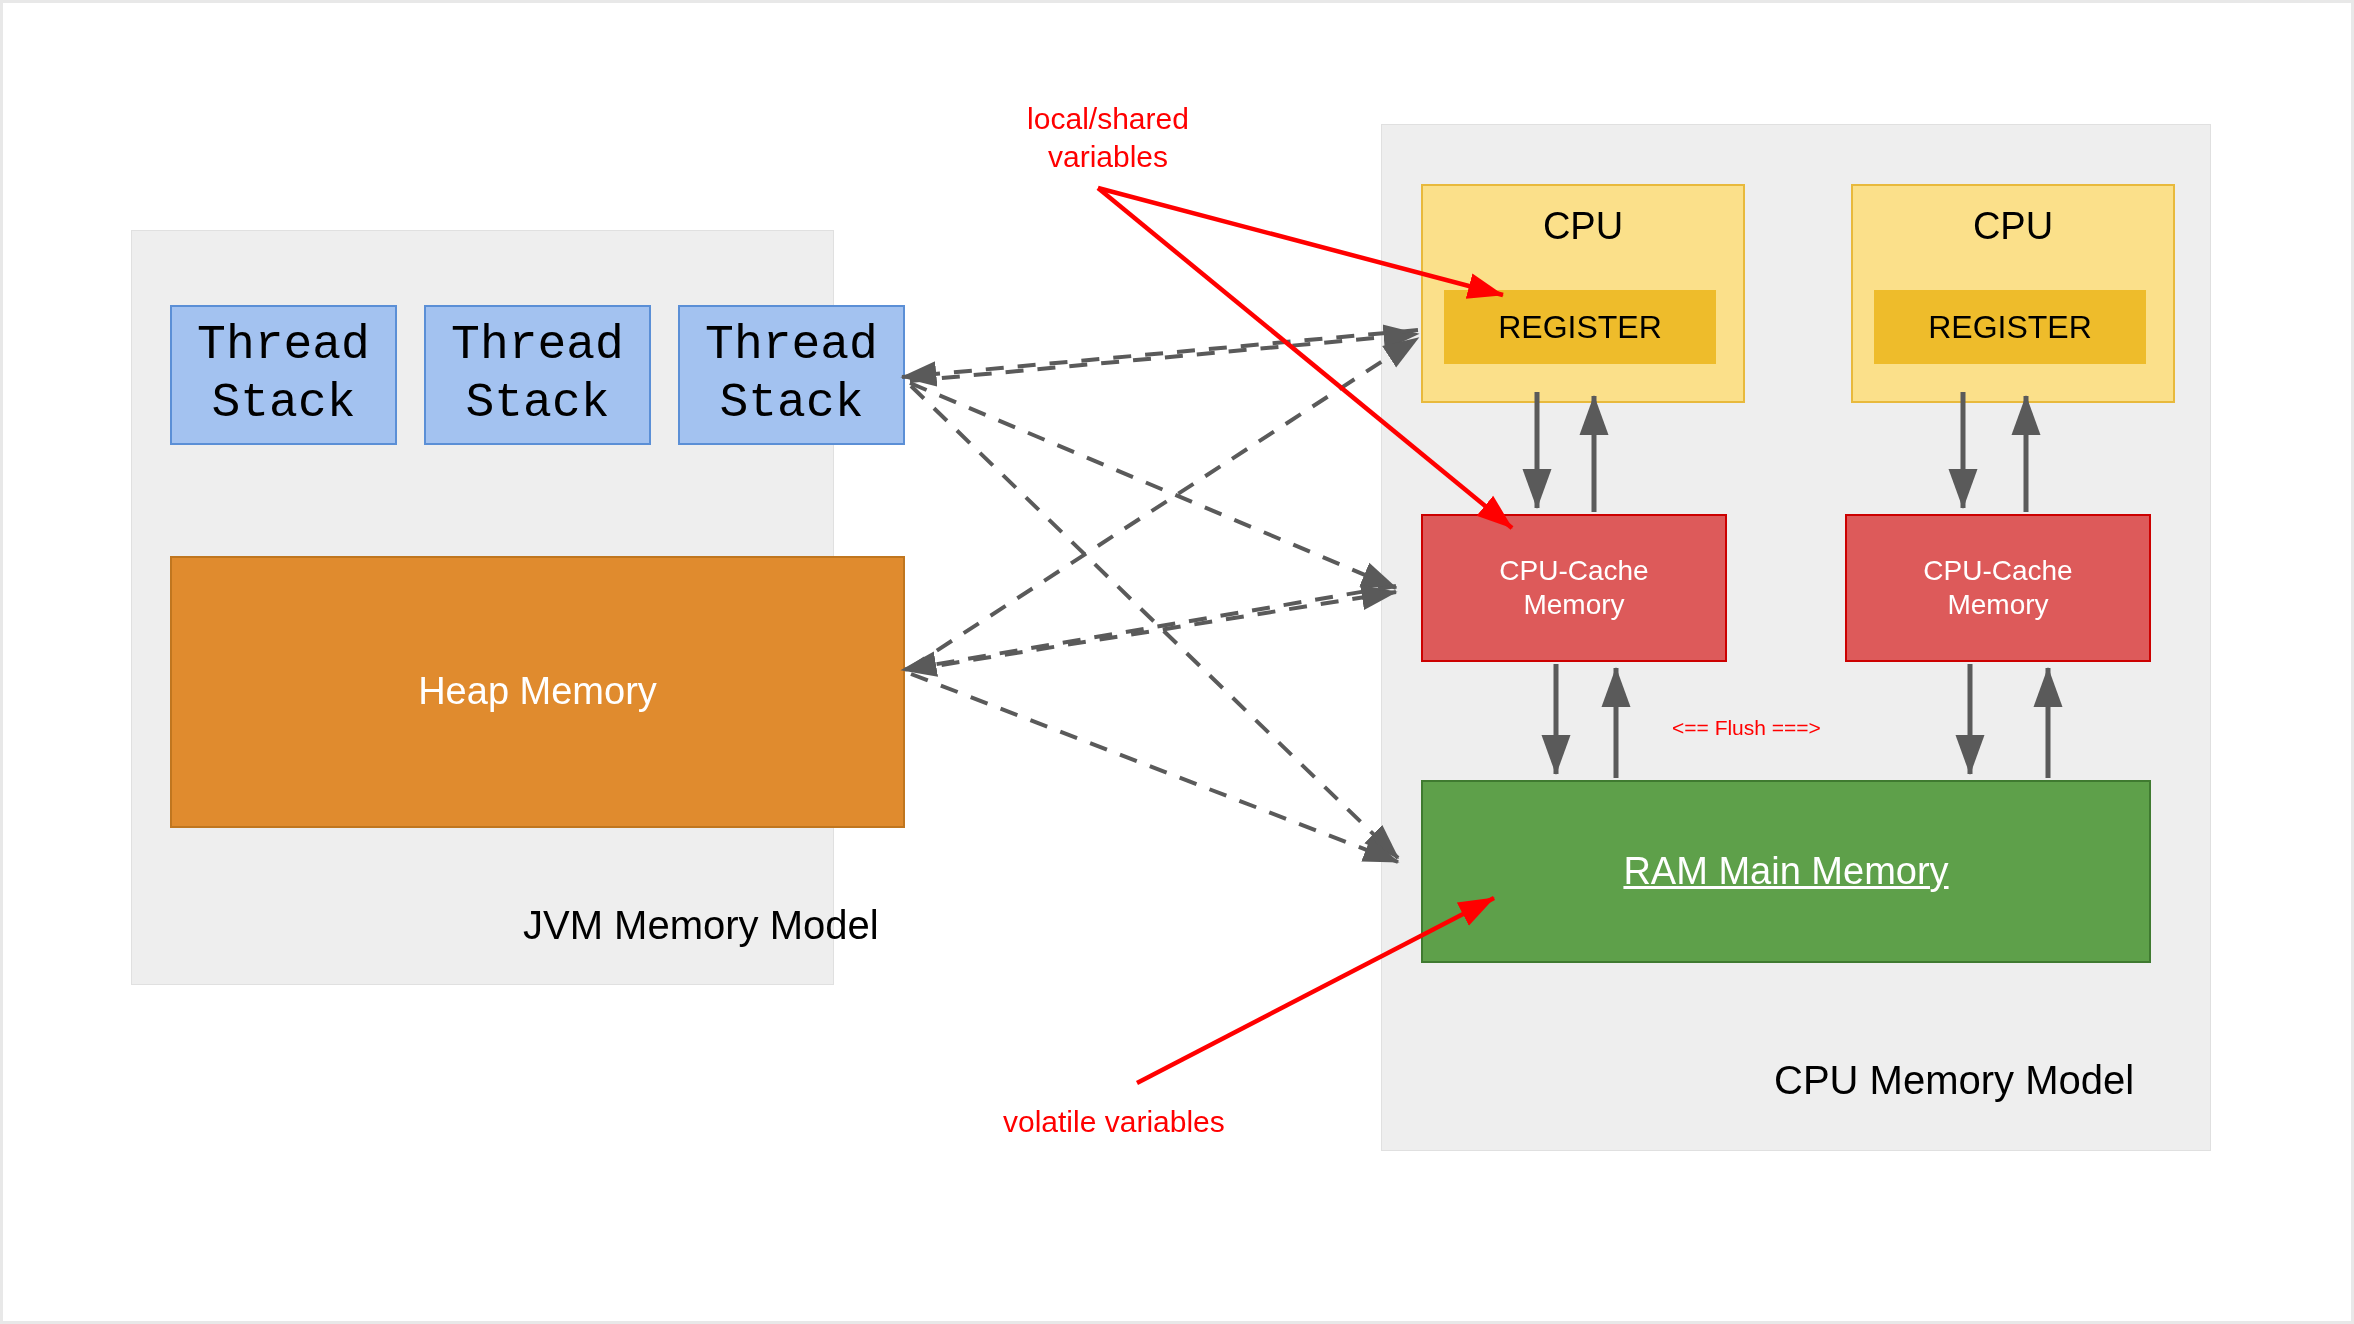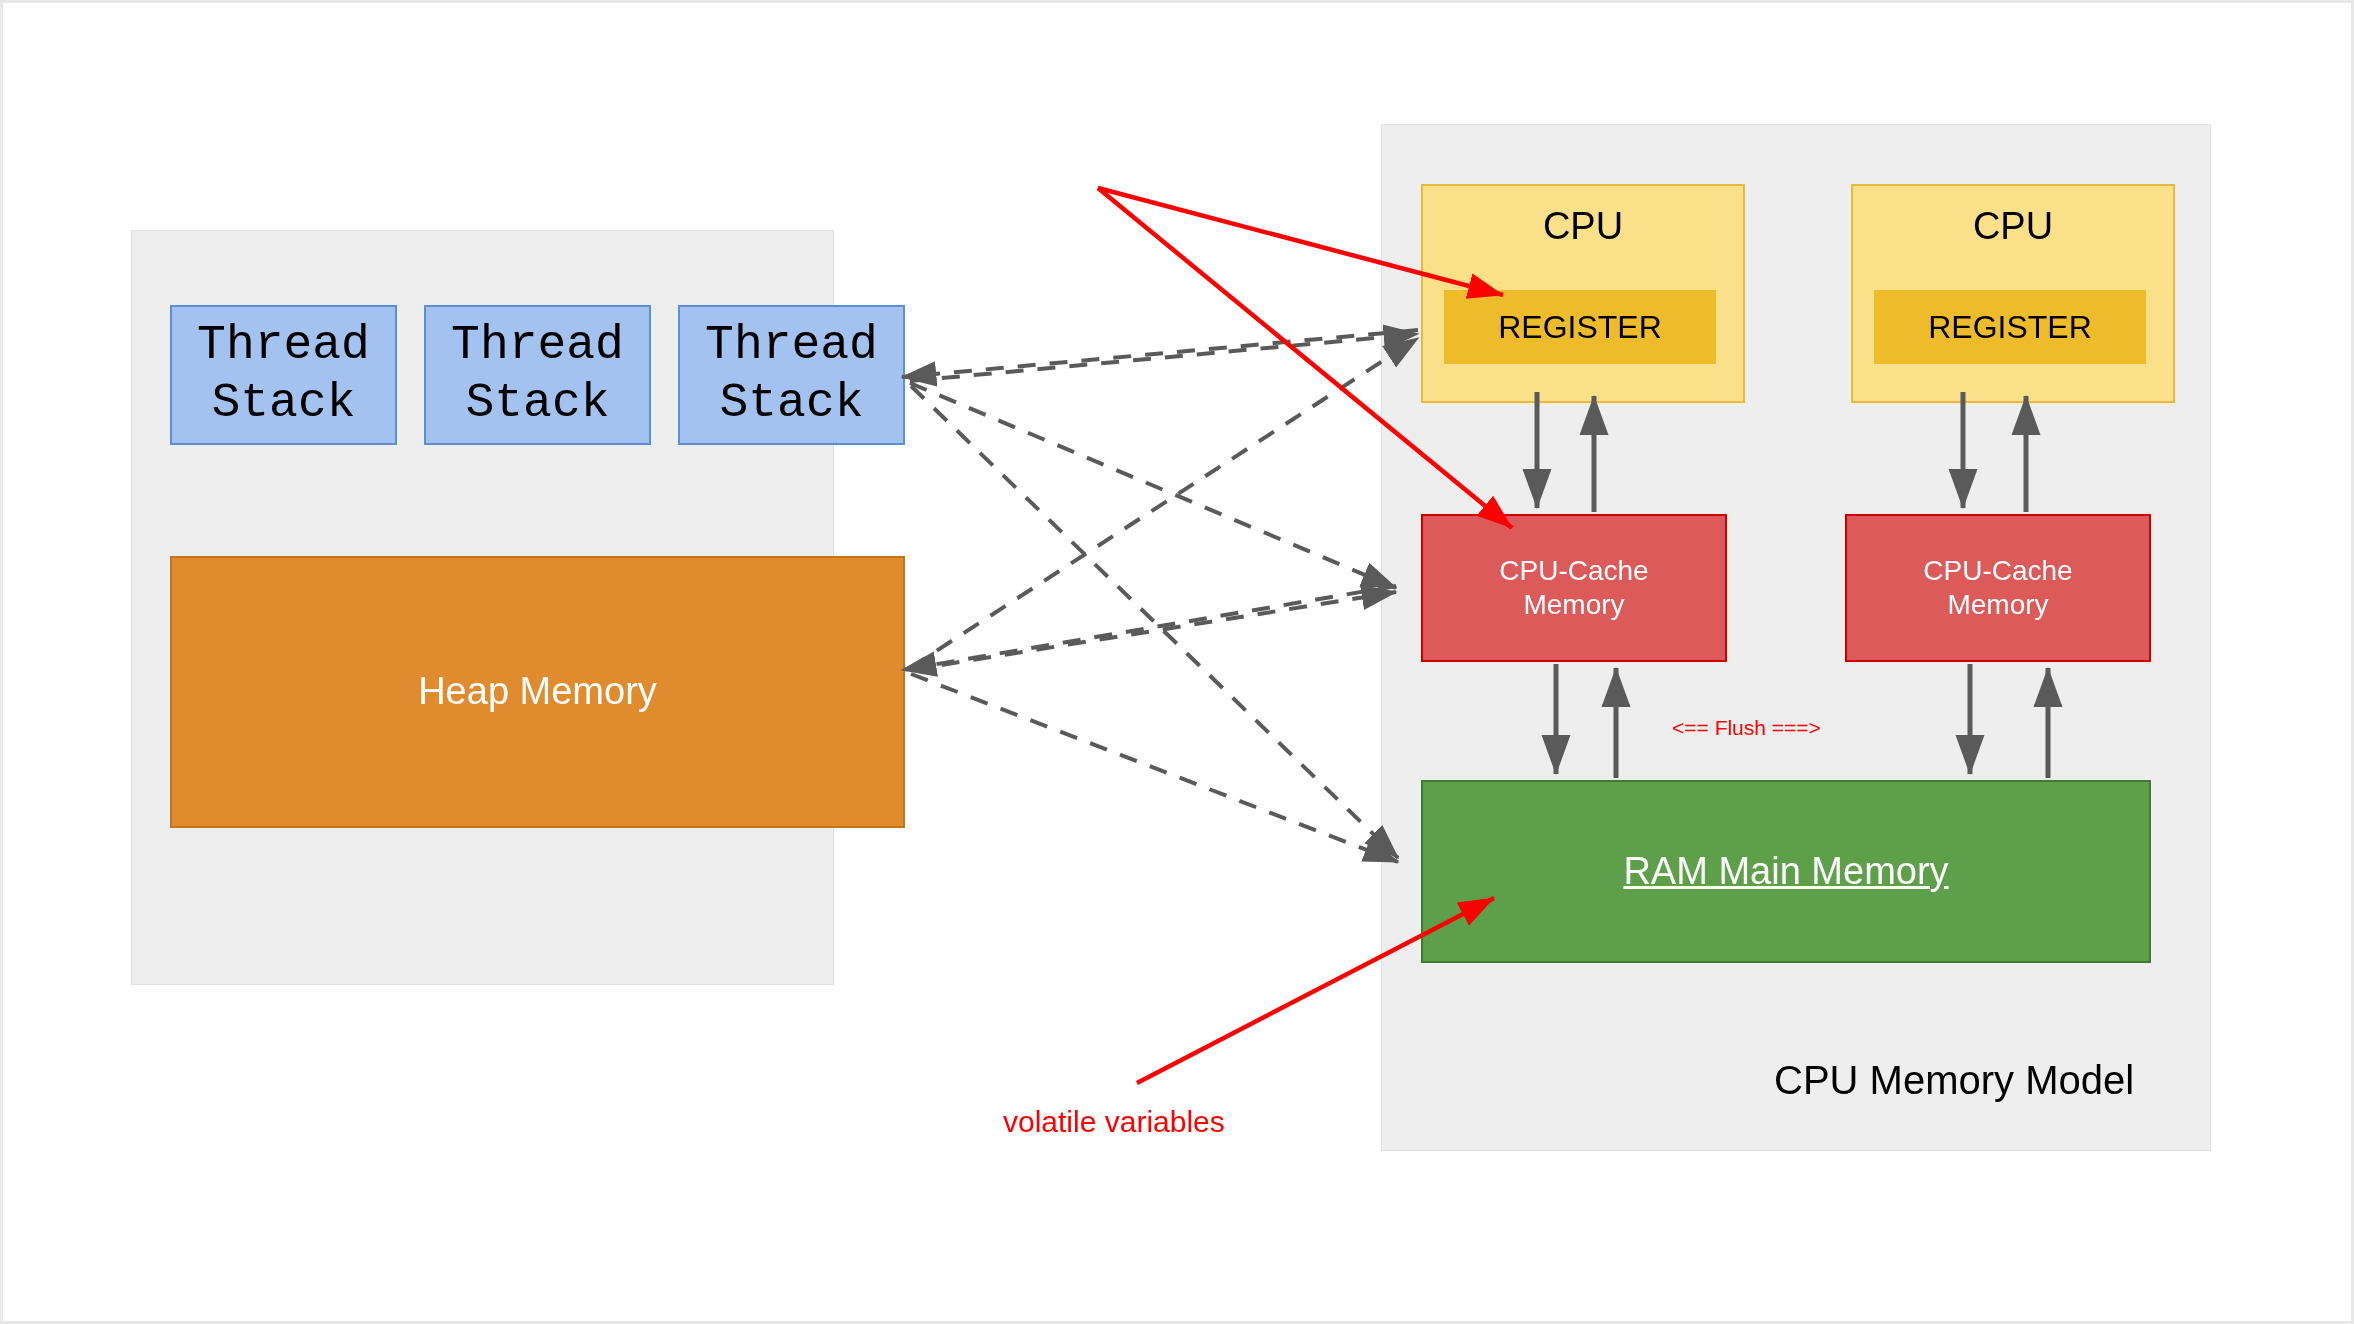--- a/index.html
+++ b/index.html
@@ -127,20 +127,21 @@
   </div>
   <div class="node thread-stack" style="left:678px; top:305px; width:227px; height:140px;">
     <span style="white-space:pre-line;">Thread
 Stack</span>
   </div>
 
   <div class="node heap" style="left:170px; top:556px; width:735px; height:272px;">
     <span>Heap Memory</span>
   </div>
 
+  <div class="panel-title" style="left:523px; top:903px;">JVM Memory Model</div>
 
   <div class="panel" style="left:1381px; top:124px; width:830px; height:1027px;"></div>
 
   <div class="node cpu" style="left:1421px; top:184px; width:324px; height:219px;">
     <span>CPU</span>
   </div>
   <div class="node register" style="left:1444px; top:290px; width:272px; height:74px;">
     <span>REGISTER</span>
   </div>
 
@@ -161,20 +162,22 @@
   </div>
 
   <div class="node ram" style="left:1421px; top:780px; width:730px; height:183px;">
     <span>RAM Main Memory</span>
   </div>
 
   <div class="flush-label" style="left:1672px; top:716px;">&lt;== Flush ===&gt;</div>
 
   <div class="panel-title" style="left:1774px; top:1058px;">CPU Memory Model</div>
 
+  <div class="annotation" style="left:1018px; top:100px; text-align:center; width:180px;">local/shared
+variables</div>
 
   <div class="annotation" style="left:1003px; top:1103px;">volatile variables</div>
 
   <svg class="overlay" viewBox="0 0 2354 1324">
     <defs>
       <marker id="arrowGray" markerWidth="10" markerHeight="10" refX="8.6" refY="3.6" orient="auto" markerUnits="strokeWidth">
         <path d="M0,0.4 L9,3.6 L0,6.8 z" fill="#5a5a5a"></path>
       </marker>
       <marker id="arrowGraySolid" markerWidth="9" markerHeight="9" refX="7.8" refY="3.2" orient="auto" markerUnits="strokeWidth">
         <path d="M0,0.3 L8,3.2 L0,6.1 z" fill="#5a5a5a"></path>

